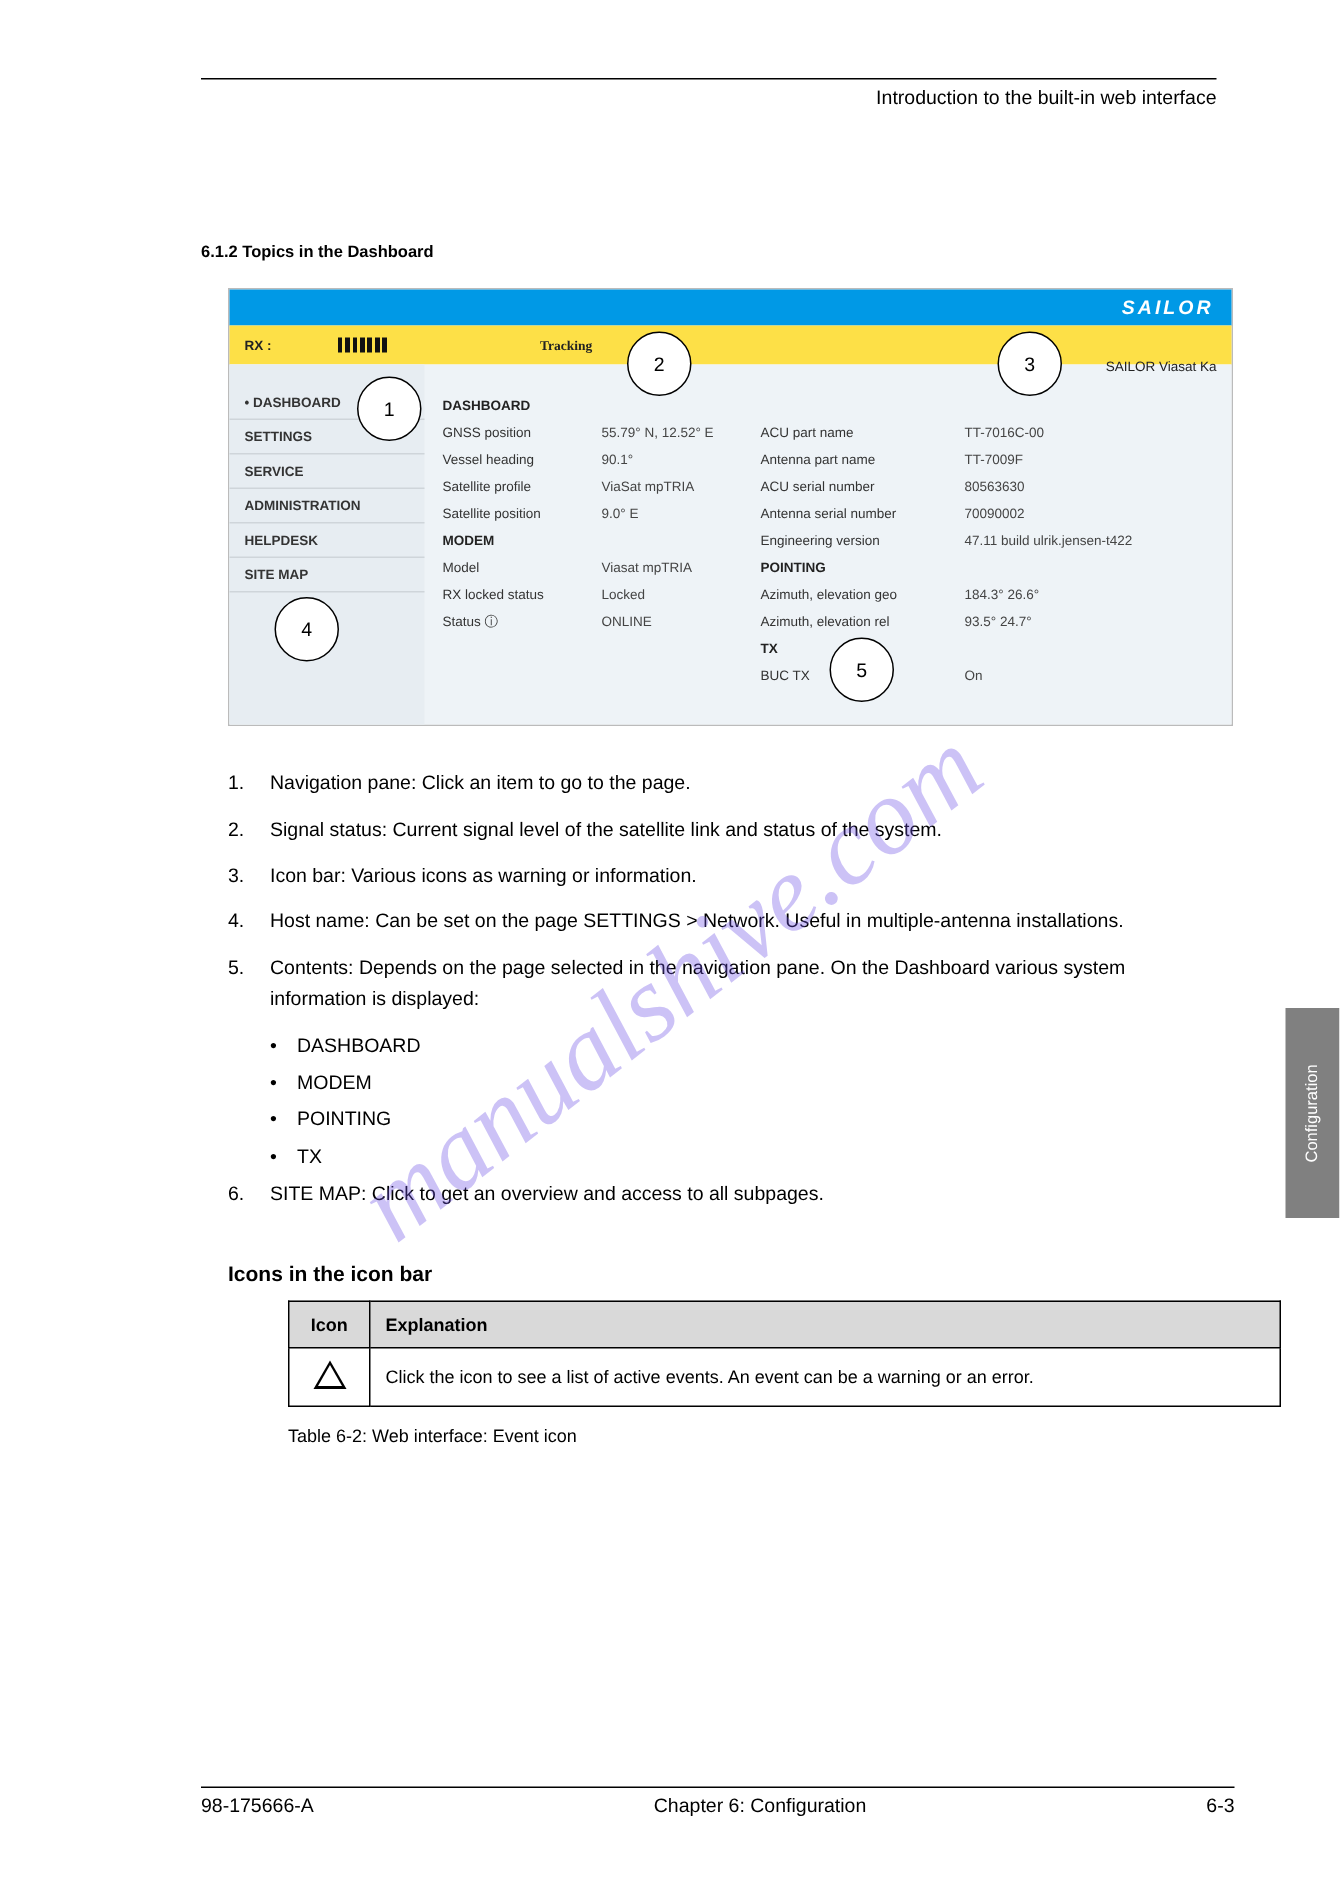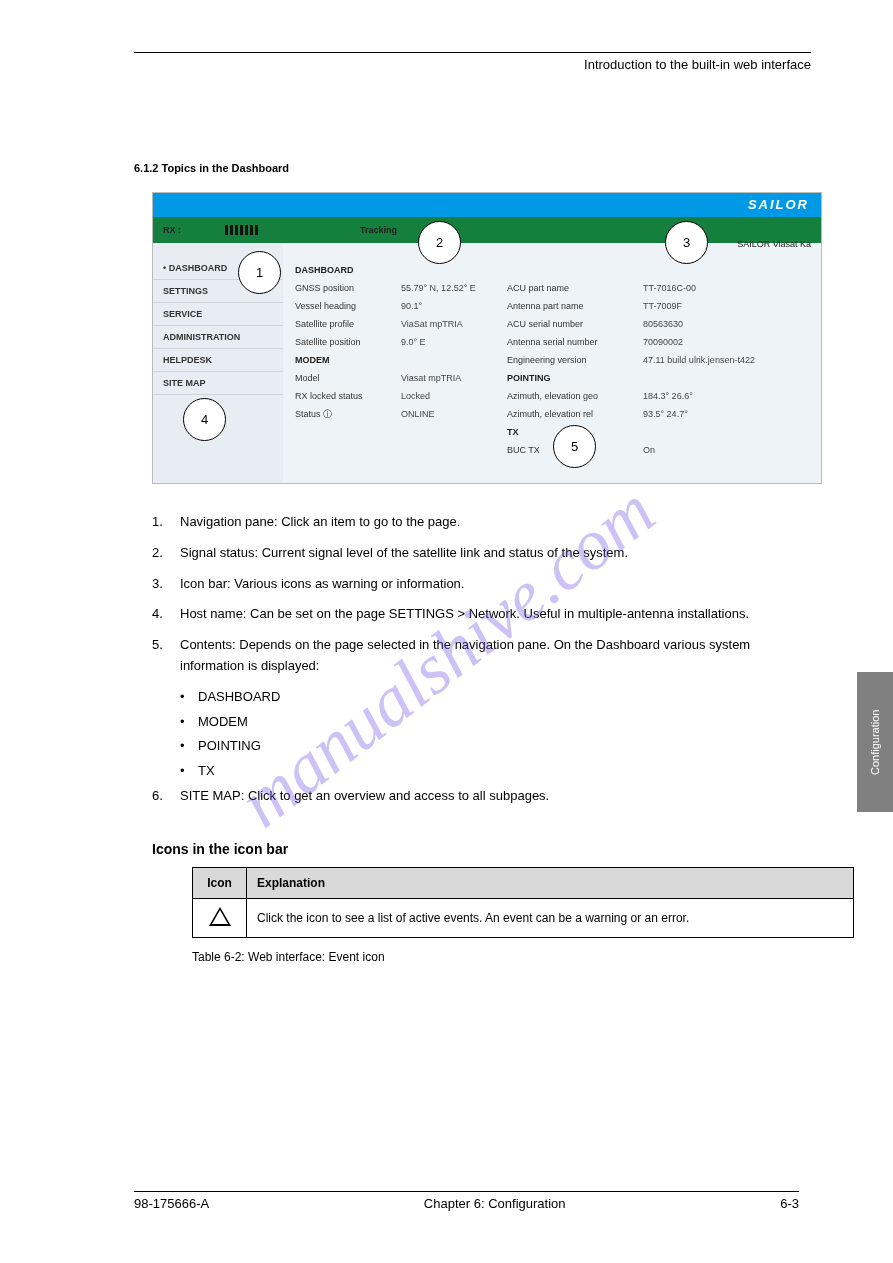--- a/index.html
+++ b/index.html
@@ -47,39 +47,39 @@
   text-align: right;
   font-weight: bold;
   font-style: italic;
   letter-spacing: 2px;
   padding-right: 12px;
   font-size: 13px;
   line-height: 24px;
 }
 .shot .status-bar {
   height: 26px;
-  background: #15803d;
+  background: #fde047;
   color: #222;
   display: flex;
   align-items: center;
   padding: 0 10px;
   font-weight: bold;
   font-size: 9px;
   gap: 40px;
 }
 .shot .status-bar .rx { flex: 0 0 auto; }
 .shot .status-bar .bars {
   display: inline-block;
   width: 35px;
   height: 10px;
   background: repeating-linear-gradient(90deg,#111 0 3px,transparent 3px 5px);
   margin-left: 4px;
   vertical-align: middle;
 }
-.shot .status-bar .tracking { margin-left: 60px; }
+.shot .status-bar .tracking { margin-left: 60px; font-family: Liberation Serif, serif; }
 .shot .status-bar .spacer { flex: 1; }
 .shot .status-bar .pname { font-weight: normal; margin-top: 27px; }
 
 .shot .body {
   background: #eef3f7;
   display: flex;
   min-height: 240px;
 }
 .shot .sidebar {
   width: 130px;
@@ -234,21 +234,21 @@
   align-items: center;
   justify-content: center;
   transform: rotate(180deg);
 }
 
 
 .footer {
   position: absolute;
   bottom: 52px;
   left: 134px;
-  right: 94px;
+  right: 70px;
 }
 .footer hr { border: none; border-top: 1px solid #000; margin-bottom: 4px; }
 .footer .row { display: flex; justify-content: space-between; font-size: 13px; }
 </style>
 </head>
 <body>
 
 <div class="page">
   <hr class="hr-top">
   <div class="top-right">Introduction to the built-in web interface</div>

